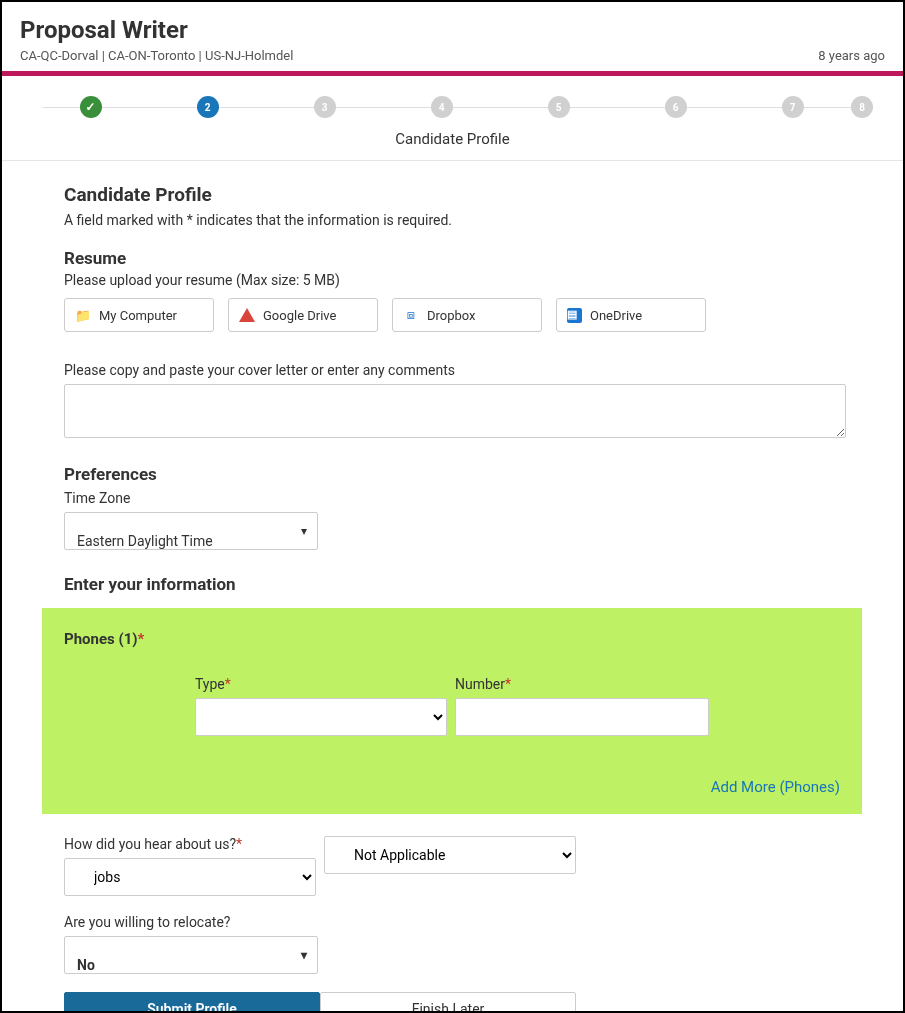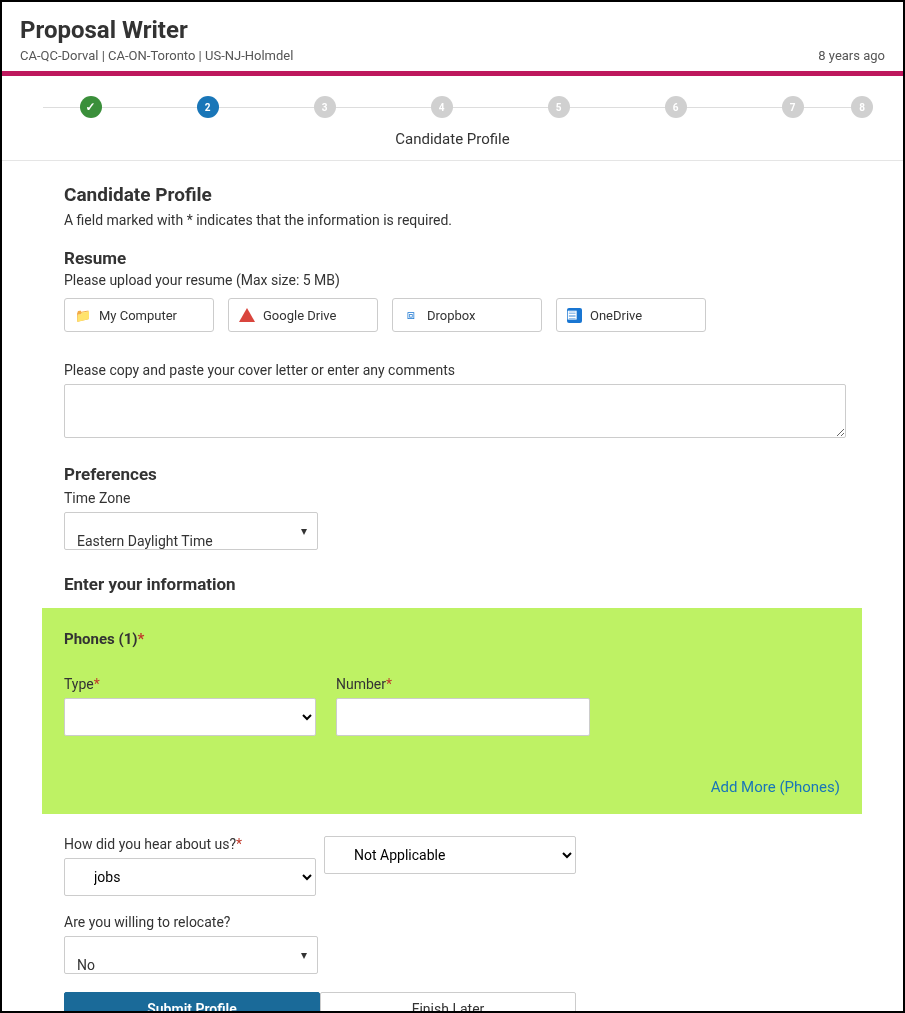--- a/index.html
+++ b/index.html
@@ -204,22 +204,23 @@
     margin-top: 14px;
   }
   .phones-title {
     font-size: 15px;
     font-weight: 700;
     color: #333;
     margin-bottom: 28px;
   }
   .phone-row {
     display: flex;
-    gap: 20px;
+    gap: 8px;
     margin-bottom: 42px;
+    justify-content: center;
   }
   .field {
     display: flex;
     flex-direction: column;
   }
   .text-input {
     height: 38px;
     border: 1px solid #ccc;
     border-radius: 2px;
     padding: 0 10px;
@@ -380,21 +381,21 @@
     </div>
     <div class="field" style="width:252px;">
       <select class="native-select" style="width:252px;">
         <option>Not Applicable</option>
       </select>
     </div>
   </div>
 
   <div class="field" style="width:254px; margin-bottom:18px;">
     <label class="label">Are you willing to relocate?</label>
-    <div class="select-box" style="width:254px;">
+    <div class="select-box" style="width:254px;font-weight:bold;">
       <span>No</span>
     </div>
   </div>
 
   <div class="btn-row">
     <div class="btn btn-primary">Submit Profile</div>
     <div class="btn btn-secondary">Finish Later</div>
   </div>
 </div>
 

